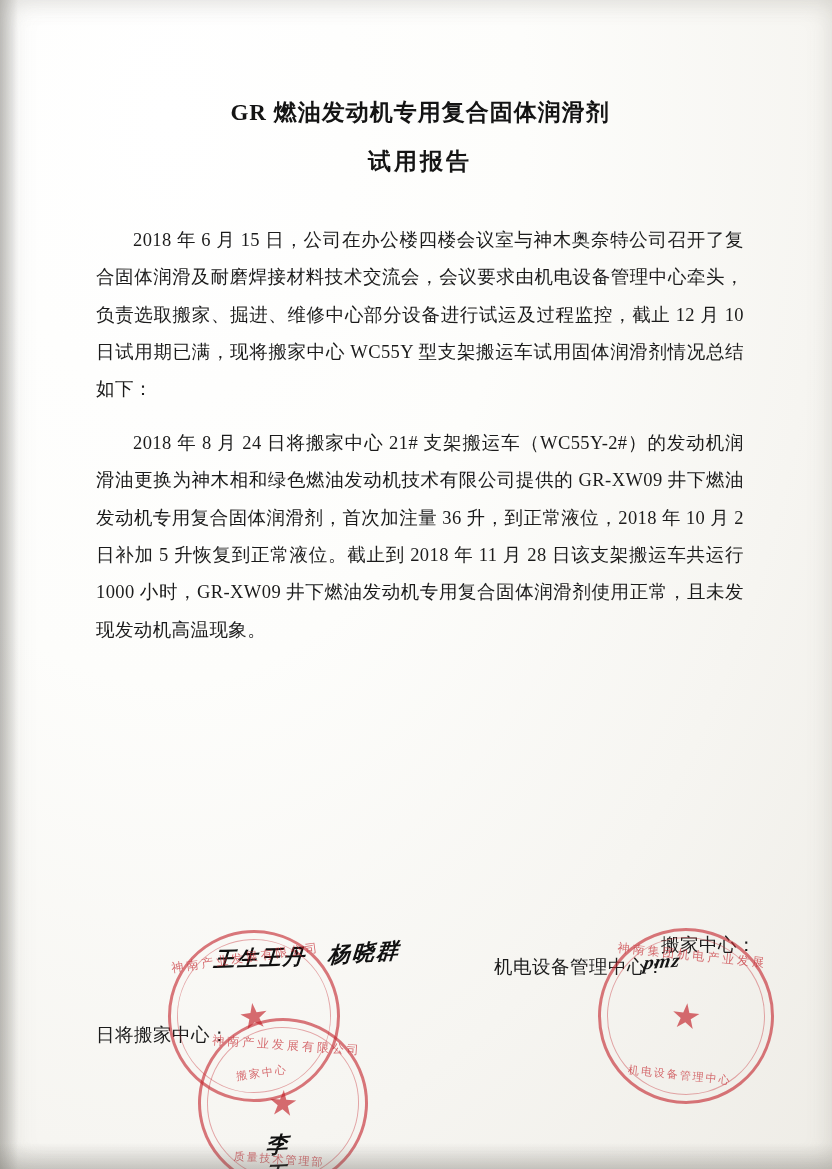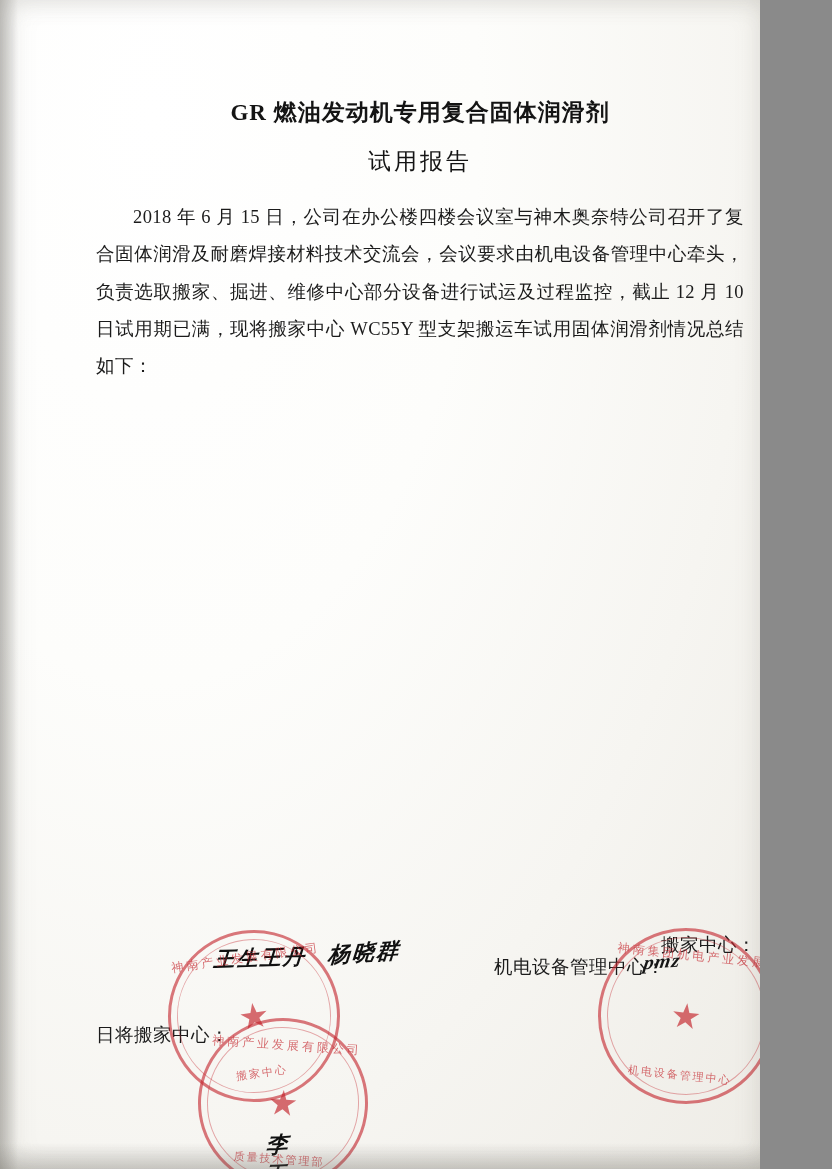--- a/index.html
+++ b/index.html
@@ -10,21 +10,21 @@
   body {
     width: 832px;
     height: 1169px;
     overflow: hidden;
     font-family: "Liberation Serif", "DejaVu Serif", serif;
   }
 
   
   #scan-page {
     position: relative;
-    width: 760px;
+    width: 832px;
     height: 1169px;
     background:
       radial-gradient(ellipse at 20% 10%, #ffffff 0%, #fdfdfb 38%, #f6f5f1 70%, #eeece6 100%);
     box-sizing: border-box;
     overflow: hidden;
   }
   
   #paper-edge-shadow {
     position: absolute;
     inset: 0;
@@ -62,24 +62,24 @@
     font-size: 23px;
     font-weight: bold;
     letter-spacing: 1px;
     line-height: 1.5;
     margin: 0 0 14px 0;
     color: #141414;
   }
   .doc-subtitle {
     text-align: center;
     font-size: 23px;
-    font-weight: normal;
+    font-weight: bold;
     letter-spacing: 3px;
     line-height: 1.5;
-    margin: 0 0 20px 0;
+    margin: 0 0 43px 0;
     color: #141414;
   }
 
   .para {
     font-size: 18.5px;
     line-height: 2.02;
     text-indent: 2em;
     text-align: justify;
     margin: 16px 0 4px 0;
     letter-spacing: 0.4px;
@@ -227,20 +227,21 @@
 </head>
 <body>
 
 <div id="scan-page">
 
   <div id="doc-body">
     <h1 class="doc-title">GR 燃油发动机专用复合固体润滑剂</h1>
     <h2 class="doc-subtitle">试用报告</h2>
 
     <p class="para">2018 年 6 月 15 日，公司在办公楼四楼会议室与神木奥奈特公司召开了复合固体润滑及耐磨焊接材料技术交流会，会议要求由机电设备管理中心牵头，负责选取搬家、掘进、维修中心部分设备进行试运及过程监控，截止 12 月 10 日试用期已满，现将搬家中心 WC55Y 型支架搬运车试用固体润滑剂情况总结如下：</p>
+    <p class="para">2018 年 8 月 24 日将搬家中心 21# 支架搬运车（WC55Y-2#）的发动机润滑油更换为神木相和绿色燃油发动机技术有限公司提供的 GR-XW09 井下燃油发动机专用复合固体润滑剂，首次加注量 36 升，到正常液位，2018 年 10 月 2 日补加 5 升恢复到正常液位。截止到 2018 年 11 月 28 日该支架搬运车共运行 1000 小时，GR-XW09 井下燃油发动机专用复合固体润滑剂使用正常，且未发现发动机高温现象。</p>
   </div>
 
   <div id="sign-block">
     <div class="sign-row">
       <span class="sign-label">搬家中心：</span>
       <span class="handwriting" id="sig-banjia-1">王生王丹</span>
       <span class="handwriting" id="sig-banjia-2">杨晓群</span>
       <span class="sign-label-2">机电设备管理中心：</span>
       <span class="handwriting" id="sig-jidian">pmz</span>
     </div>

